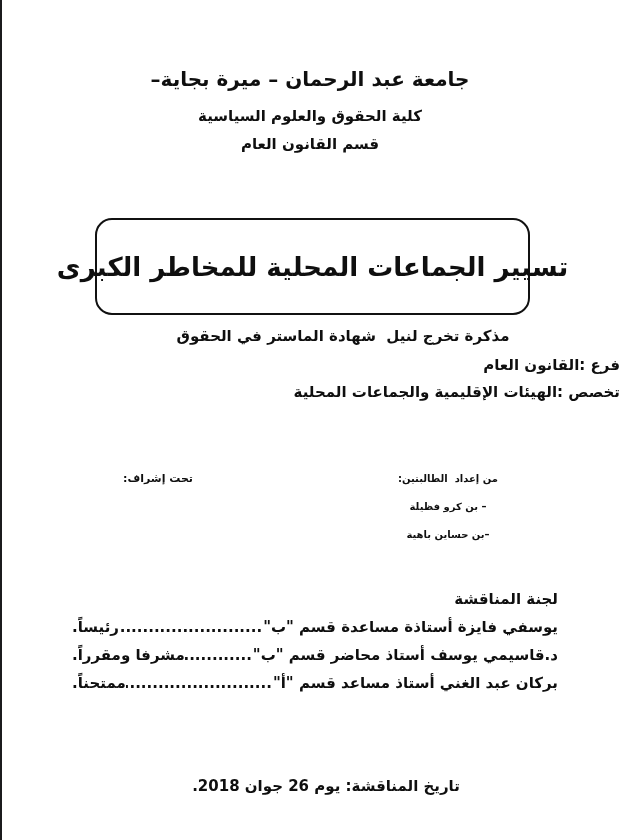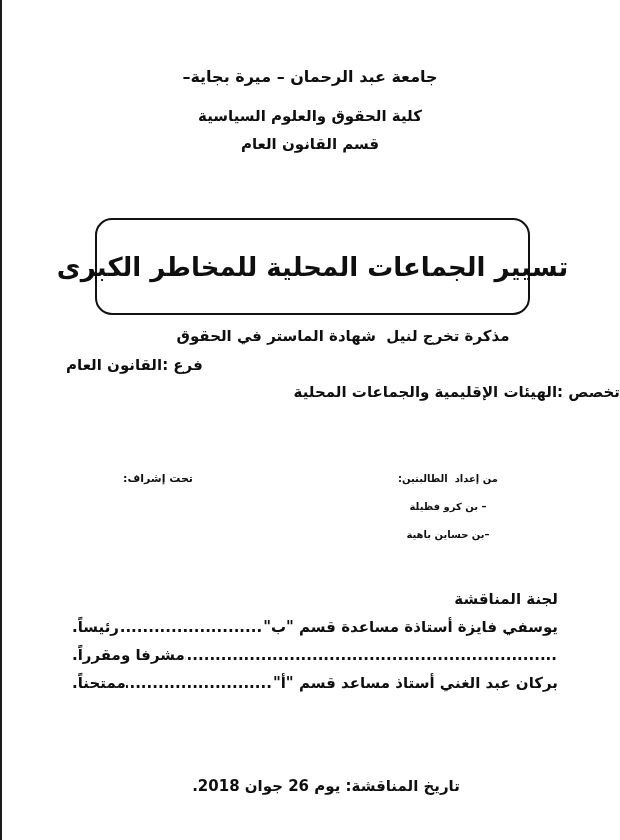--- a/index.html
+++ b/index.html
@@ -16,40 +16,40 @@
   .pre { white-space: pre; }
   .ctr { left: 0; right: 0; text-align: center; }
   .rtl { direction: rtl; }
 
   #scan-edge {
     position: absolute; left: 0; top: 0;
     width: 2px; height: 840px;
     background: #1b1b1d;
   }
 
-  #university   { top: 67px;  font-size: 16px; }
+  #university   { top: 67px;  font-size: 20px; }
   #faculty      { top: 107px; font-size: 15px; }
   #department   { top: 135px; font-size: 15px; }
 
   #title-box {
     left: 95px; top: 218px;
     width: 431px; height: 93px;
     border: 2px solid #111;
     border-radius: 17px;
     display: flex; align-items: center; justify-content: center;
     text-align: center;
   }
   #title-box .title-text {
     font-size: 26px; font-weight: bold;
     direction: rtl; white-space: nowrap;
     padding: 0 4px;
   }
 
   #degree-line  { top: 327px; left: 66px; right: 0; text-align: center; font-size: 15px; }
-  #branch-line  { top: 356px; left: 66px; right: 0; text-align: left; font-size: 15px; }
+  #branch-line  { top: 356px; left: 66px; right: 0; text-align: right; font-size: 15px; }
   #specialty-line { top: 383px; left: 66px; right: 0; font-size: 15px; }
 
   #students-col {
     top: 468px; right: 62px; width: 220px;
     direction: rtl; text-align: center;
     font-size: 10px; font-weight: bold;
   }
   #students-col div { height: 28px; line-height: 22px; }
 
   #supervisor-col {
@@ -108,20 +108,21 @@
 <div id="committee" class="abs">
   <div class="heading">لجنة المناقشة</div>
 
   <div class="committee-row">
     <span class="name">يوسفي فايزة أستاذة مساعدة قسم "ب"</span>
     <span class="dots">....................................................................................................</span>
     <span class="role">رئيساً.</span>
   </div>
 
   <div class="committee-row">
+    <span class="name">د.قاسيمي يوسف أستاذ محاضر قسم "ب"</span>
     <span class="dots">....................................................................................................</span>
     <span class="role">مشرفا ومقرراً.</span>
   </div>
 
   <div class="committee-row">
     <span class="name">بركان عبد الغني أستاذ مساعد قسم "أ"</span>
     <span class="dots">....................................................................................................</span>
     <span class="role">ممتحناً.</span>
   </div>
 </div>

